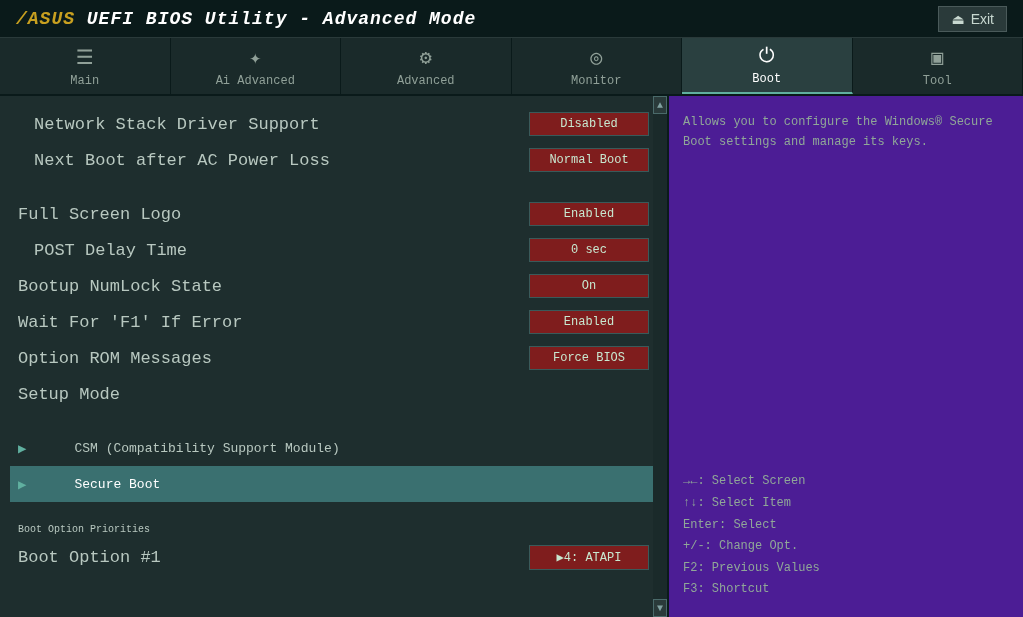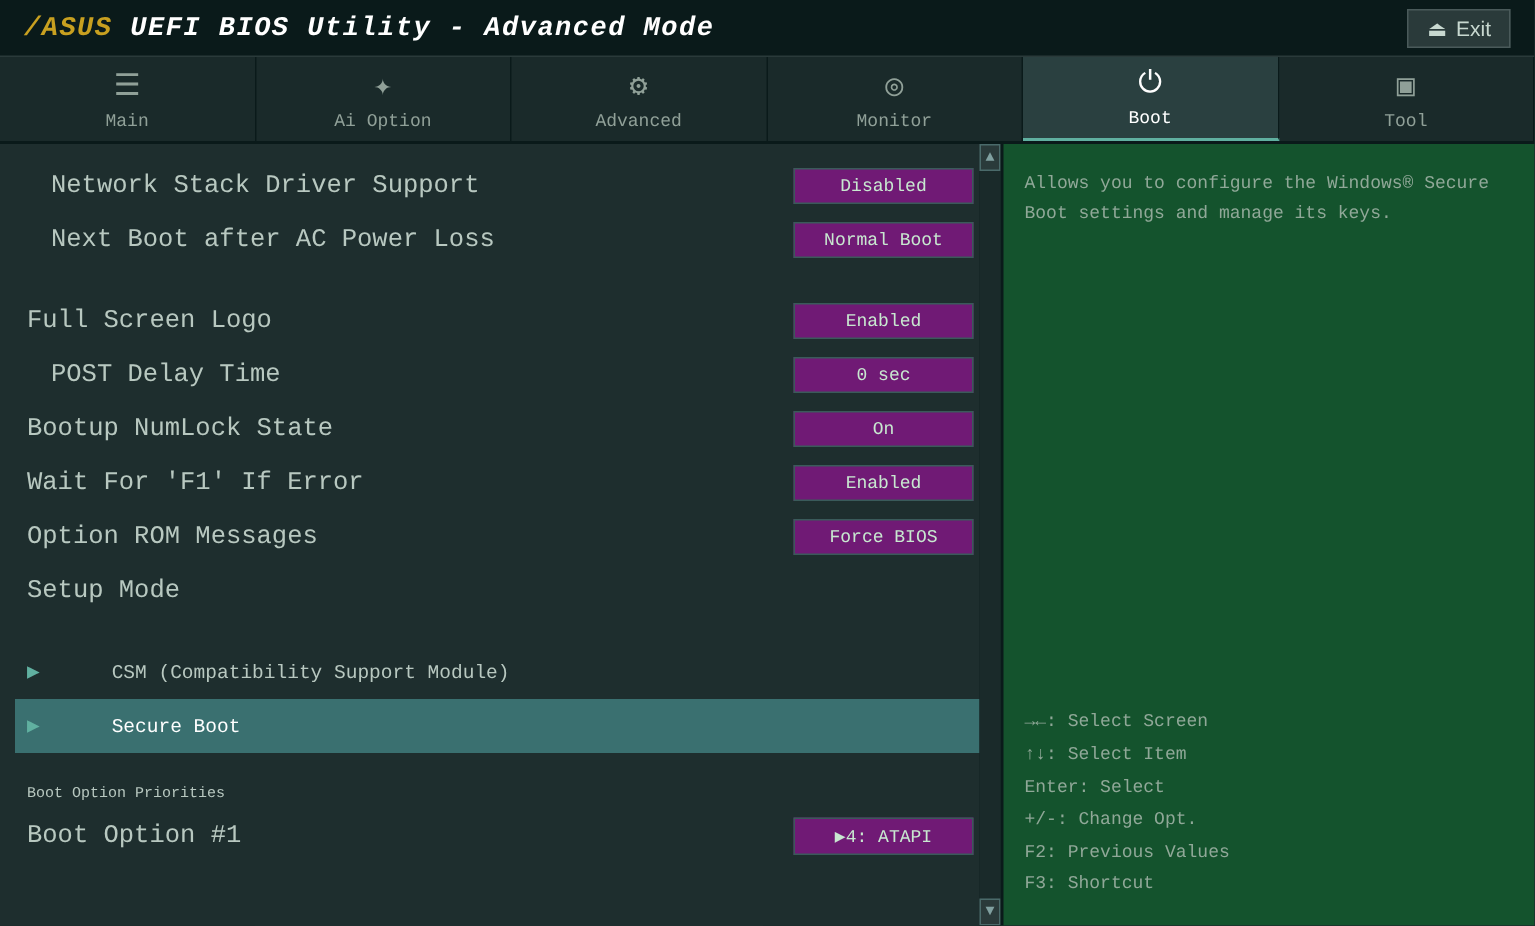--- a/index.html
+++ b/index.html
@@ -105,21 +105,21 @@
     }
     .setting-row.indent {
       padding-left: 24px;
     }
     .setting-label {
       font-size: 17px;
       color: #b8c8c0;
       font-family: 'Courier New', Courier, monospace;
     }
     .setting-value {
-      background: #701a75;
+      background: #7f1d1d;
       border: 1px solid #3a5a5a;
       color: #c8e8d0;
       padding: 4px 14px;
       font-size: 12px;
       font-family: 'Courier New', Courier, monospace;
       min-width: 120px;
       text-align: center;
     }
 
     .divider-row {
@@ -176,21 +176,21 @@
     }
     .scrollbar-thumb {
       flex: 1;
       width: 14px;
       background: #1a2a2a;
     }
 
     
     .right-panel {
       width: 356px;
-      background: #14532d;
+      background: #4c1d95;
       border-left: 2px solid #0a1a1a;
       padding: 16px 14px;
       display: flex;
       flex-direction: column;
       justify-content: space-between;
     }
     .help-text {
       font-size: 12px;
       color: #90a898;
       line-height: 1.7;
@@ -225,21 +225,21 @@
   </button>
 </div>
 
 <div class="nav-tabs">
   <div class="nav-tab">
     <span class="tab-icon">☰</span>
     <span>Main</span>
   </div>
   <div class="nav-tab">
     <span class="tab-icon">✦</span>
-    <span>Ai Option</span>
+    <span>Ai Advanced</span>
   </div>
   <div class="nav-tab">
     <span class="tab-icon">⚙</span>
     <span>Advanced</span>
   </div>
   <div class="nav-tab">
     <span class="tab-icon">◎</span>
     <span>Monitor</span>
   </div>
   <div class="nav-tab active">

